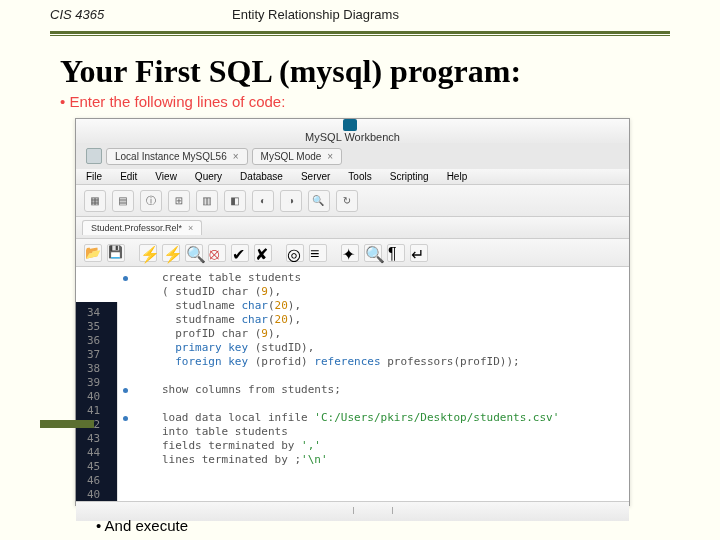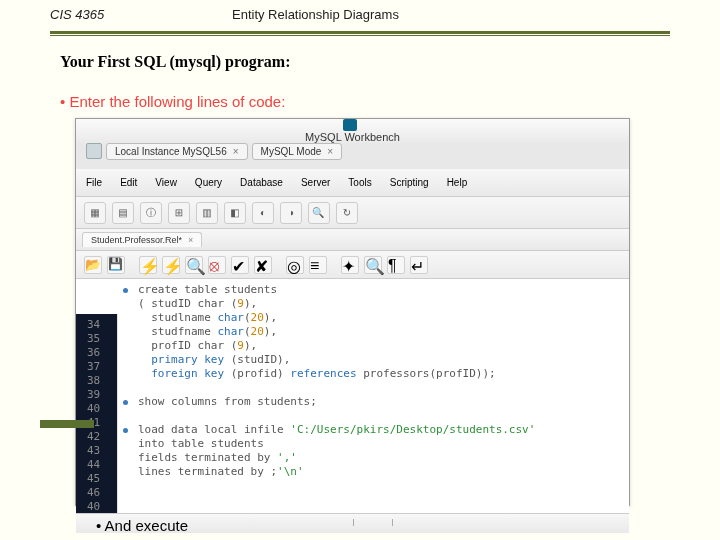--- a/index.html
+++ b/index.html
@@ -1,47 +1,47 @@
 <!DOCTYPE html>
 <html><head>
 <meta charset="utf-8">
 <style>
   * { box-sizing: border-box; margin: 0; padding: 0; }
   body { width: 720px; height: 540px; background: #fffff5; font-family: Arial, sans-serif; position: relative; overflow: hidden; }
   .course-header { position: absolute; top: 7px; left: 50px; font-style: italic; font-size: 13px; color: #222; }
   .page-title { position: absolute; top: 7px; left: 232px; font-size: 13px; color: #222; }
   .hr1 { position: absolute; top: 31px; left: 50px; width: 620px; height: 3px; background: #5b6f30; }
   .hr2 { position: absolute; top: 35px; left: 50px; width: 620px; height: 1px; background: #5b6f30; }
-  .slide-title { position: absolute; top: 53px; left: 60px; font-family: "Times New Roman", serif; font-size: 16px; font-weight: bold; color: #000; }
+  .slide-title { position: absolute; top: 53px; left: 60px; font-family: "Times New Roman", serif; font-size: 32px; font-weight: bold; color: #000; }
   .bullet1 { position: absolute; top: 93px; left: 60px; font-size: 15px; color: #ef4444; }
   .bullet2 { position: absolute; top: 517px; left: 96px; font-size: 15px; color: #000; }
   .screenshot { position: absolute; top: 118px; left: 75px; width: 555px; height: 388px; background: #f4f4f4; border: 1px solid #999; box-shadow: 0 1px 4px rgba(0,0,0,0.15); }
   .titlebar { height: 24px; background: linear-gradient(#fafafa,#eaeaea); display: flex; align-items: center; padding: 0 6px; font-size: 11px; color: #333; flex-direction: column; }
   .titlebar .logo { width: 14px; height: 14px; background: #0b668b; border-radius: 2px; margin-right: 6px; display: inline-block; }
-  .home-tabs { height: 26px; background: #e8e8e8; display: flex; align-items: flex-start; font-size: 10px; gap: 4px; padding: 0 10px; }
+  .home-tabs { height: 26px; background: #e8e8e8; display: flex; align-items: center; font-size: 10px; gap: 4px; padding: 0 10px; }
   .home-icon { width: 16px; height: 16px; background: #cfd8dc; border: 1px solid #9aa; border-radius: 2px; }
   .home-tab { background: #f5f5f5; border: 1px solid #bbb; border-radius: 3px; padding: 2px 8px; color: #333; }
   .home-tab .x { margin-left: 6px; color: #777; }
-  .menubar { height: 28px; background: linear-gradient(#f7f7f7,#e9e9e9); display: flex; align-items: center; font-size: 10px; gap: 18px; padding: 0 10px; border-bottom: 1px solid #ccc; }
+  .menubar { height: 16px; background: linear-gradient(#f7f7f7,#e9e9e9); display: flex; align-items: center; font-size: 10px; gap: 18px; padding: 0 10px; border-bottom: 1px solid #ccc; }
   .toolbar1 { height: 32px; background: linear-gradient(#f7f7f7,#ebebeb); display: flex; align-items: center; gap: 6px; padding: 0 8px; border-bottom: 1px solid #ccc; }
   .tbtn { width: 22px; height: 22px; background: #f5f5f5; border: 1px solid #ccc; border-radius: 3px; display: flex; align-items: center; justify-content: center; font-size: 10px; color: #5b5b5b; }
   .doc-tabs { height: 22px; background: linear-gradient(#f7f7f7,#e9e9e9); display: flex; align-items: center; padding: 0 6px; border-bottom: 1px solid #ccc; }
   .doc-tab { background: #fafafa; border: 1px solid #ccc; border-bottom: none; border-radius: 3px 3px 0 0; padding: 2px 8px; font-size: 9px; color: #333; }
   .doc-tab .x { margin-left: 6px; color: #888; }
   .toolbar2 { height: 28px; background: linear-gradient(#f7f7f7,#ebebeb); display: flex; align-items: center; gap: 5px; padding: 0 8px; border-bottom: 1px solid #ccc; }
   .sbtn { width: 18px; height: 18px; background: #f7f7f7; border: 1px solid #d0d0d0; border-radius: 2px; }
   .folder { font-size: 13px; color: #c9a227; }
   .save { font-size: 12px; color: #2e5fa3; }
   .editor { height: 234px; width: 100%; display: flex; background: #fff; font-family: Consolas, monospace; font-size: 11px; overflow: hidden; }
   .gutter { width: 42px; background: #0f172a; border-right: 1px solid #e2e2e2; text-align: center; color: #8a8a8a; padding: 4px 6px 0 0; line-height: 14px; margin-top: 35px; }
   .gutter .g { height: 14px; }
   .marks { width: 14px; background: #fff; padding-top: 4px; }
   .marks .m { height: 14px; display: flex; align-items: center; justify-content: center; }
   .dot { width: 5px; height: 5px; background: #3a7cbf; border-radius: 50%; }
-  .code { flex: 1; padding: 4px 0 0 6px; white-space: pre; color: #555; line-height: 14px; }
+  .code { flex: 1; padding: 4px 0 0 6px; white-space: pre; color: #555; line-height: 14px; margin-left: 24px; }
   .kw { color: #2a6fb5; }
   .num { color: #c98300; }
   .str { color: #2f8f3a; }
   .statusbar { height: 20px; background: linear-gradient(#f7f7f7,#e9e9e9); border-top: 1px solid #ccc; position: relative; }
   .statusbar .handle { position: absolute; left: 50%; top: 5px; width: 40px; height: 7px; border-left: 1px solid #aaa; border-right: 1px solid #aaa; }
   .left-line { position: absolute; top: 420px; left: 40px; width: 54px; height: 8px; background: #5b6f30; }
 </style>
 </head>
 <body>
 

